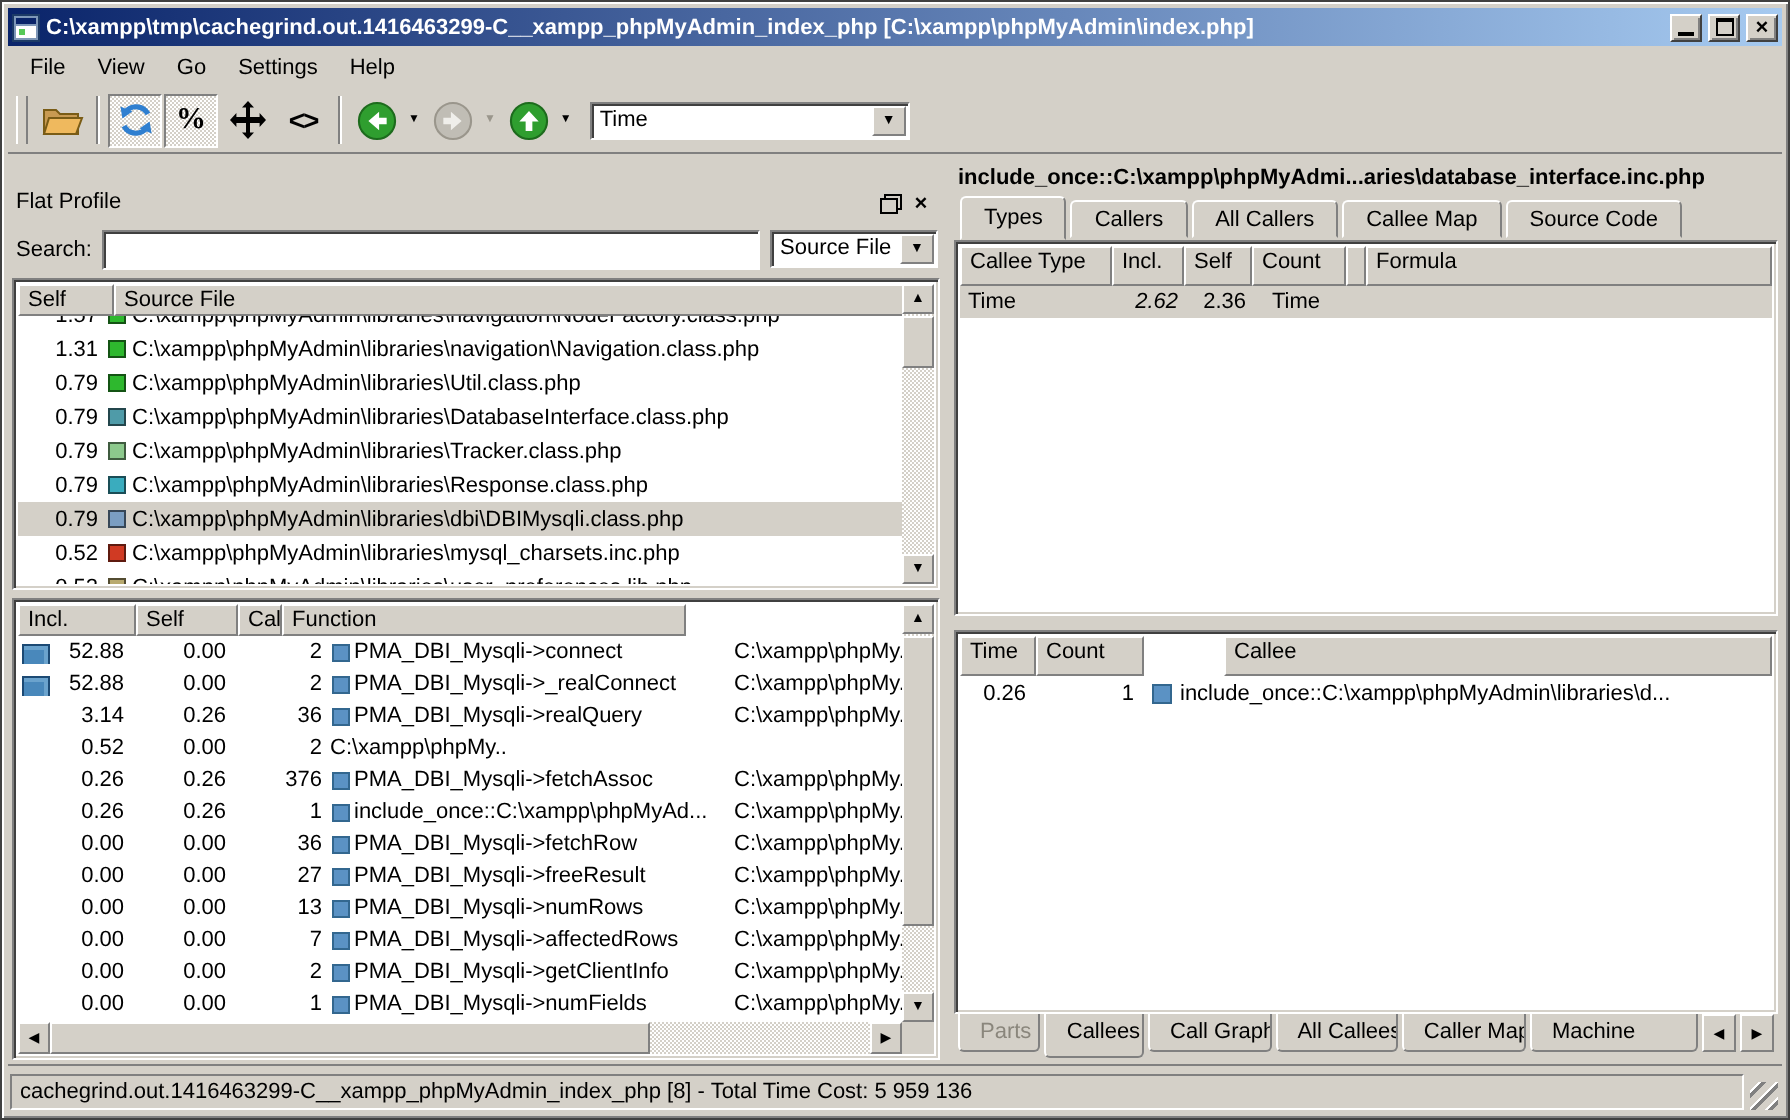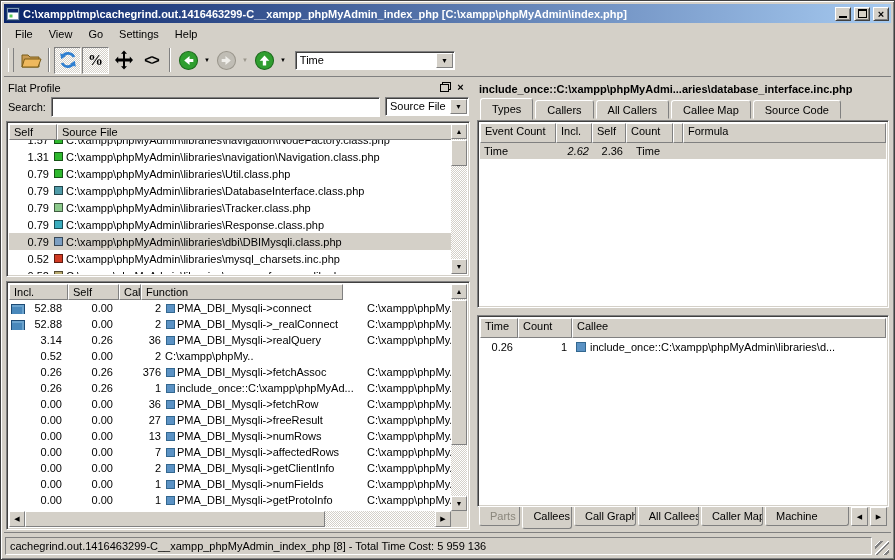--- a/index.html
+++ b/index.html
@@ -41,21 +41,21 @@
   .combo { width:160px; height:19px; margin-left:6px; display:flex; align-items:stretch; border:1px solid; border-color:#808080 #ffffff #ffffff #808080; box-shadow: inset 1px 1px 0 #404040; background:#fff; }
   .combo-text { flex:1; padding:2px 4px; white-space:nowrap; overflow:hidden; }
   .combo-btn { width:17px; display:flex; align-items:center; justify-content:center; font-size:7px; flex:0 0 auto; margin:1px; }
 
   
   .main { flex:1 1 auto; position:relative; border-top:1px solid #808080; border-bottom:1px solid #808080; background:#d4d0c8; }
   .splitter { position:absolute; left:467px; top:0; bottom:0; width:5px; }
 
   
   .dock { position:absolute; left:2px; top:1px; width:464px; bottom:2px; display:flex; flex-direction:column; }
-  .dock-title { height:16px; display:flex; align-items:flex-end; padding:0 2px; flex:0 0 auto; }
+  .dock-title { height:16px; display:flex; align-items:flex-start; padding:17px 2px; flex:0 0 auto; }
   .dock-title-label { flex:1; }
   .dock-btn { width:15px; height:14px; display:flex; align-items:center; justify-content:center; }
   .ico-float { position:relative; width:11px; height:10px; }
   .ico-float::before { content:""; position:absolute; right:0; top:0; width:7px; height:6px; border:1px solid #000; }
   .ico-float::after { content:""; position:absolute; left:0; bottom:0; width:7px; height:6px; border:1px solid #000; background:#d4d0c8; }
   .search-row { height:27px; display:flex; align-items:center; gap:5px; padding:2px 1px 4px 2px; flex:0 0 auto; }
   .text-input { flex:1; height:20px; border:1px solid; border-color:#808080 #ffffff #ffffff #808080; box-shadow: inset 1px 1px 0 #404040; background:#fff; font-family:"Liberation Sans",sans-serif; font-size:11px; padding:0 3px; outline:none; }
   .filter-combo { width:84px; margin-left:0; flex:0 0 auto; }
 
   .hcell { background:#d4d0c8; border:1px solid; border-color:#ffffff #808080 #808080 #ffffff; padding:1px 4px; white-space:nowrap; overflow:hidden; flex:0 0 auto; }
@@ -480,21 +480,21 @@
       <div class="tabbar">
         <span class="tab active">Types</span>
         <span class="tab">Callers</span>
         <span class="tab">All Callers</span>
         <span class="tab">Callee Map</span>
         <span class="tab">Source Code</span>
       </div>
 
       <div class="types-box sunken">
         <div class="tt-head">
-          <span class="hcell" style="width:76px;">Event Count</span>
+          <span class="hcell" style="width:76px;">Callee Type</span>
           <span class="hcell" style="width:36px;">Incl.</span>
           <span class="hcell" style="width:34px;">Self</span>
           <span class="hcell" style="width:47px;">Count</span>
           <span class="hcell tc-gap"></span>
           <span class="hcell" style="flex:1 1 auto;">Formula</span>
         </div>
         <div class="tt-rows">
           <div class="trow">
             <span class="tc tc-event">Time</span>
             <span class="tc tc-incl">2.62</span>
@@ -503,21 +503,21 @@
             <span class="tc tc-gap"></span>
             <span class="tc" style="flex:1 1 auto;"></span>
           </div>
         </div>
       </div>
 
       <div class="callee-box sunken">
         <div class="cb-head">
           <span class="hcell" style="width:38px;">Time</span>
           <span class="hcell" style="width:54px;">Count</span>
-          <span class="hcell" style="flex:1 1 auto;">Callee</span>
+          <span class="hcell" style="flex:1 1 auto;margin-left:40px;">Callee</span>
         </div>
         <div class="cb-rows">
           <div class="crow">
             <span class="cc-time">0.26</span>
             <span class="cc-count">1</span>
             <span class="cc-callee">
                 <span class="fsq"></span>
                 <span>include_once::C:\xampp\phpMyAdmin\libraries\d...</span>
               </span>
           </div>

